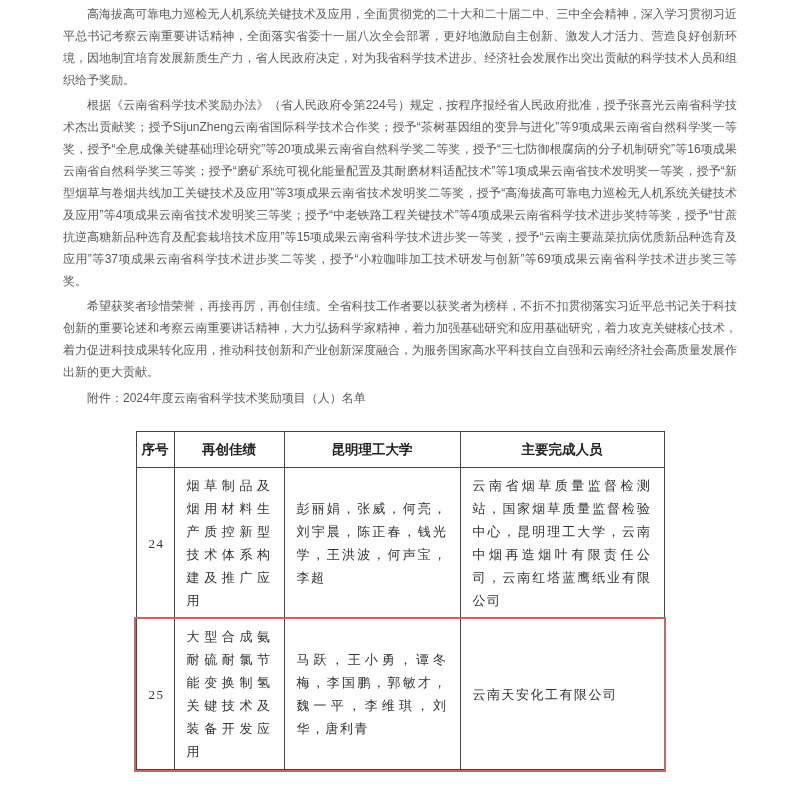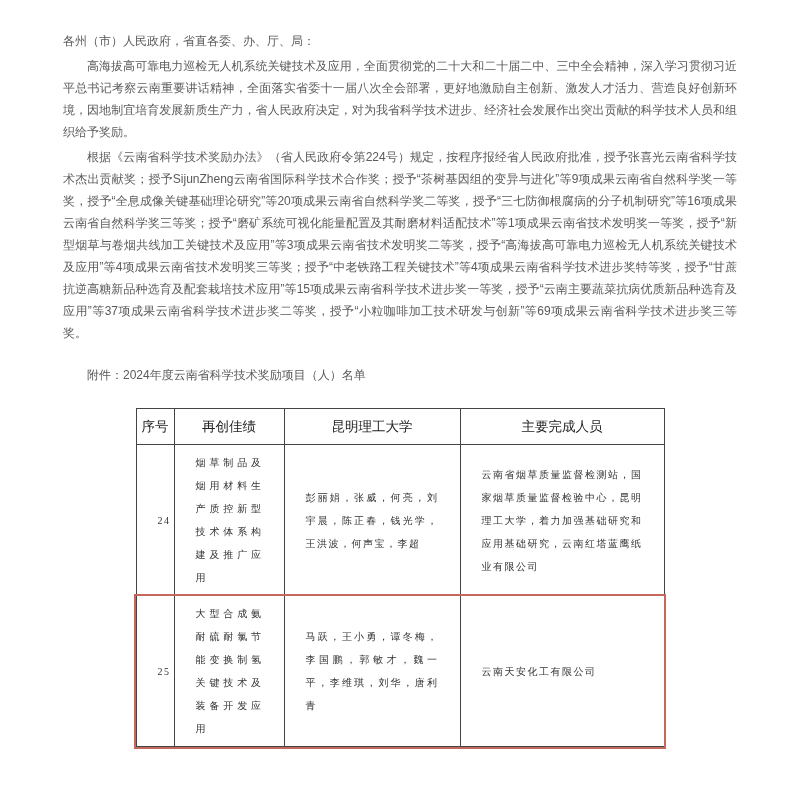--- a/index.html
+++ b/index.html
@@ -31,21 +31,21 @@
   }
   .para{
     margin-top:3px;
     font-size:12px;
     line-height:22px;
     color:var(--body-text);
     text-align:justify;
     text-indent:2em;
   }
   .attachment{
-    margin-top:20px;
+    margin-top:4px;
     font-size:12px;
     line-height:22px;
     color:var(--body-text);
     text-indent:2em;
   }
 
   table.awards{
     margin:22px auto 0 auto;
     width:528px;
     table-layout:fixed;
@@ -54,49 +54,49 @@
     color:var(--table-text);
   }
   table.awards th,
   table.awards td{
     border:1px solid var(--table-border);
     vertical-align:middle;
   }
   table.awards th{
     font-family:"Liberation Sans","DejaVu Sans",sans-serif;
     font-size:13.5px;
-    font-weight:normal;
+    font-weight:bold;
     height:36px;
     text-align:center;
     color:#222;
   }
   table.awards td{
-    font-size:10px;
+    font-size:13px;
     line-height:23px;
     letter-spacing:1.5px;
-    padding:6px 21px;
+    padding:6px 12px;
   }
   td.cell-no{text-align:right;letter-spacing:0;}
   td.cell-project{text-align:justify;}
   td.cell-people{text-align:justify;}
   td.cell-org{text-align:justify;}
   tr.row-24{height:117px;}
   tr.row-25{height:139px;}
   tr.highlight{outline:2px solid var(--hl);outline-offset:0;}
 </style>
 </head>
 <body>
 
 <div class="page">
 
 
-  <p class="salutation">各州（市）人民政府，省直各委、办、厅、局：</p>
 
   <p class="para">高海拔高可靠电力巡检无人机系统关键技术及应用，全面贯彻党的二十大和二十届二中、三中全会精神，深入学习贯彻习近平总书记考察云南重要讲话精神，全面落实省委十一届八次全会部署，更好地激励自主创新、激发人才活力、营造良好创新环境，因地制宜培育发展新质生产力，省人民政府决定，对为我省科学技术进步、经济社会发展作出突出贡献的科学技术人员和组织给予奖励。</p>
   <p class="para">根据《云南省科学技术奖励办法》（省人民政府令第224号）规定，按程序报经省人民政府批准，授予张喜光云南省科学技术杰出贡献奖；授予SijunZheng云南省国际科学技术合作奖；授予“茶树基因组的变异与进化”等9项成果云南省自然科学奖一等奖，授予“全息成像关键基础理论研究”等20项成果云南省自然科学奖二等奖，授予“三七防御根腐病的分子机制研究”等16项成果云南省自然科学奖三等奖；授予“磨矿系统可视化能量配置及其耐磨材料适配技术”等1项成果云南省技术发明奖一等奖，授予“新型烟草与卷烟共线加工关键技术及应用”等3项成果云南省技术发明奖二等奖，授予“高海拔高可靠电力巡检无人机系统关键技术及应用”等4项成果云南省技术发明奖三等奖；授予“中老铁路工程关键技术”等4项成果云南省科学技术进步奖特等奖，授予“甘蔗抗逆高糖新品种选育及配套栽培技术应用”等15项成果云南省科学技术进步奖一等奖，授予“云南主要蔬菜抗病优质新品种选育及应用”等37项成果云南省科学技术进步奖二等奖，授予“小粒咖啡加工技术研发与创新”等69项成果云南省科学技术进步奖三等奖。</p>
+  <p class="para">希望获奖者珍惜荣誉，再接再厉，再创佳绩。全省科技工作者要以获奖者为榜样，不折不扣贯彻落实习近平总书记关于科技创新的重要论述和考察云南重要讲话精神，大力弘扬科学家精神，着力加强基础研究和应用基础研究，着力攻克关键核心技术，着力促进科技成果转化应用，推动科技创新和产业创新深度融合，为服务国家高水平科技自立自强和云南经济社会高质量发展作出新的更大贡献。</p>
 
   <p class="attachment">附件：2024年度云南省科学技术奖励项目（人）名单</p>
 
   <table class="awards">
     <colgroup>
       <col style="width:38px">
       <col style="width:110px">
       <col style="width:176px">
       <col style="width:204px">
     </colgroup>
@@ -106,21 +106,21 @@
         <th>再创佳绩</th>
         <th>昆明理工大学</th>
         <th>主要完成人员</th>
       </tr>
     </thead>
     <tbody>
       <tr class="row-24">
         <td class="cell-no">24</td>
         <td class="cell-project">烟草制品及烟用材料生产质控新型技术体系构建及推广应用</td>
         <td class="cell-people">彭丽娟，张威，何亮，刘宇晨，陈正春，钱光学，王洪波，何声宝，李超</td>
-        <td class="cell-org">云南省烟草质量监督检测站，国家烟草质量监督检验中心，昆明理工大学，着力加强基础研究和应用基础研究，云南红塔蓝鹰纸业有限公司</td>
+        <td class="cell-org">云南省烟草质量监督检测站，国家烟草质量监督检验中心，昆明理工大学，云南中烟再造烟叶有限责任公司，云南红塔蓝鹰纸业有限公司</td>
       </tr>
       <tr class="row-25 highlight">
         <td class="cell-no">25</td>
         <td class="cell-project">大型合成氨耐硫耐氯节能变换制氢关键技术及装备开发应用</td>
         <td class="cell-people">马跃，王小勇，谭冬梅，李国鹏，郭敏才，魏一平，李维琪，刘华，唐利青</td>
         <td class="cell-org">云南天安化工有限公司</td>
       </tr>
 
     </tbody>
   </table>

